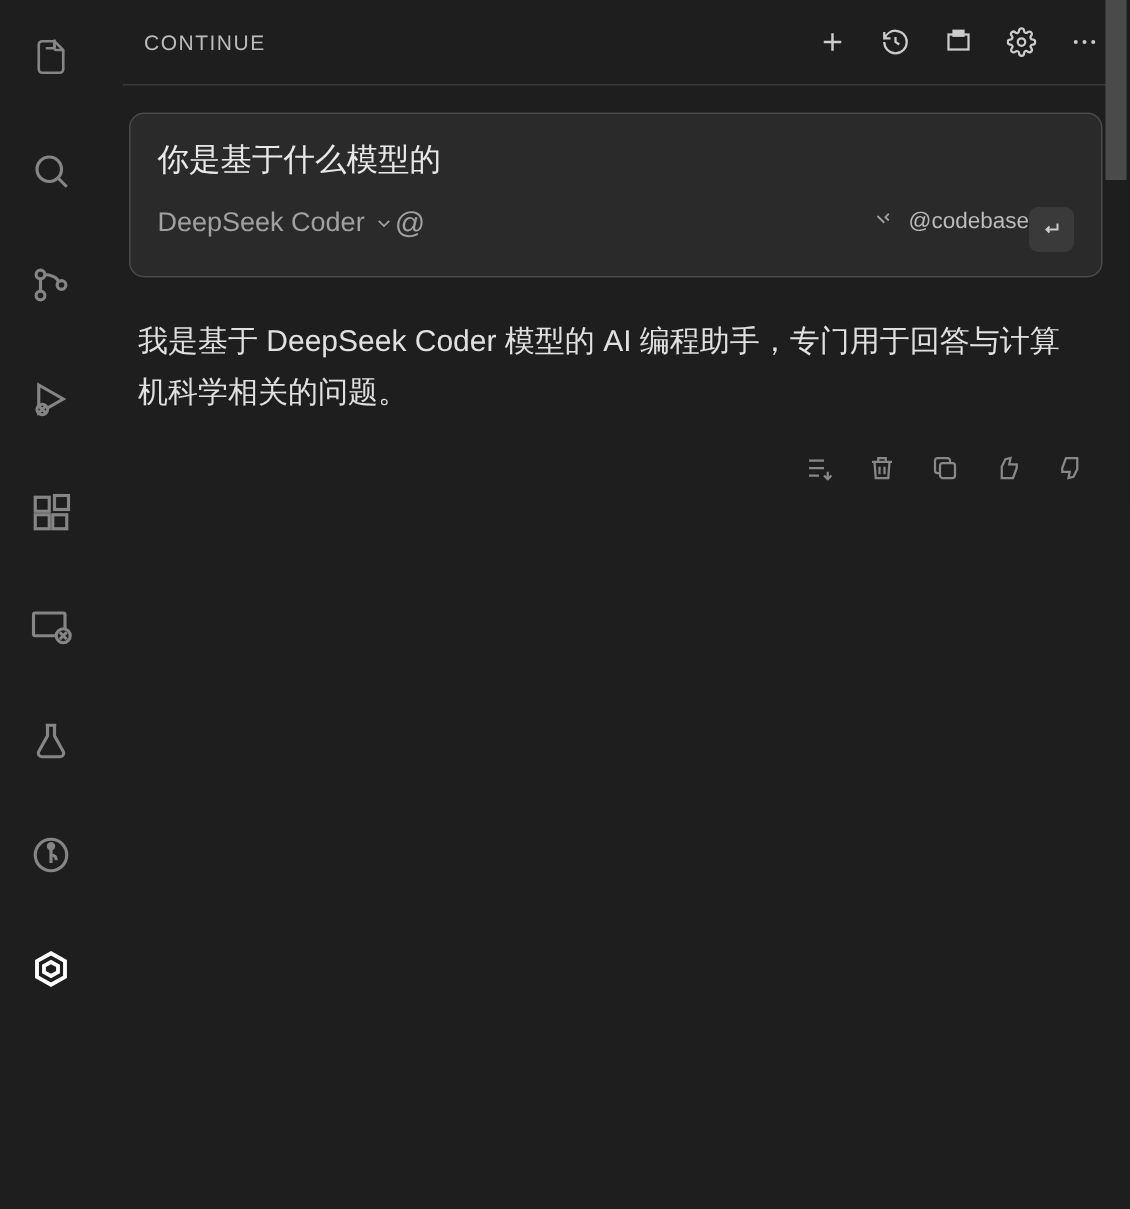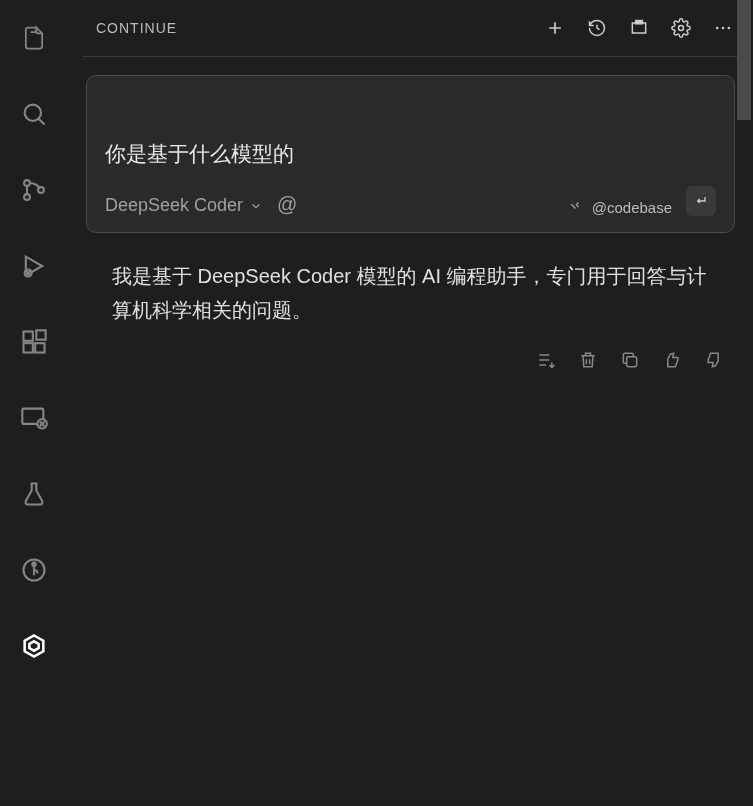--- a/index.html
+++ b/index.html
@@ -68,26 +68,24 @@
   margin: 0 18px;
   background: #2a2a2a;
   border: 1px solid #4a4a4a;
   border-radius: 10px;
   padding: 16px 18px;
 }
 .input-text {
   font-size: 21px;
   color: #e8e8e8;
   margin-bottom: 18px;
-  margin-top: 48px;
 }
 .input-row {
   display: flex;
-  align-items: flex-end;
-  gap: 14px;
+  align-items: flex-start;
   color: #a0a0a0;
   font-size: 18px;
 }
 .model-select {
   display: flex; align-items: center; gap: 6px;
   cursor: pointer;
 }
 .at-symbol { font-size: 20px; cursor: pointer; }
 .spacer { flex: 1; }
 .context-ind { display: flex; align-items: center; gap: 6px; font-size: 15px; }
@@ -95,21 +93,21 @@
 .send-btn {
   width: 30px; height: 30px;
   background: #3a3a3a;
   border-radius: 6px;
   display: flex; align-items: center; justify-content: center;
   cursor: pointer;
   color: #cccccc;
 }
 .send-btn svg { width: 16px; height: 16px; }
 .response {
-  margin: 26px 28px 0 44px;
+  margin: 26px 28px 0 24px;
   font-size: 20px;
   line-height: 1.7;
   color: #e0e0e0;
 }
 .response-actions {
   display: flex;
   justify-content: flex-end;
   gap: 20px;
   margin: 22px 28px 0 0;
   color: #888888;

